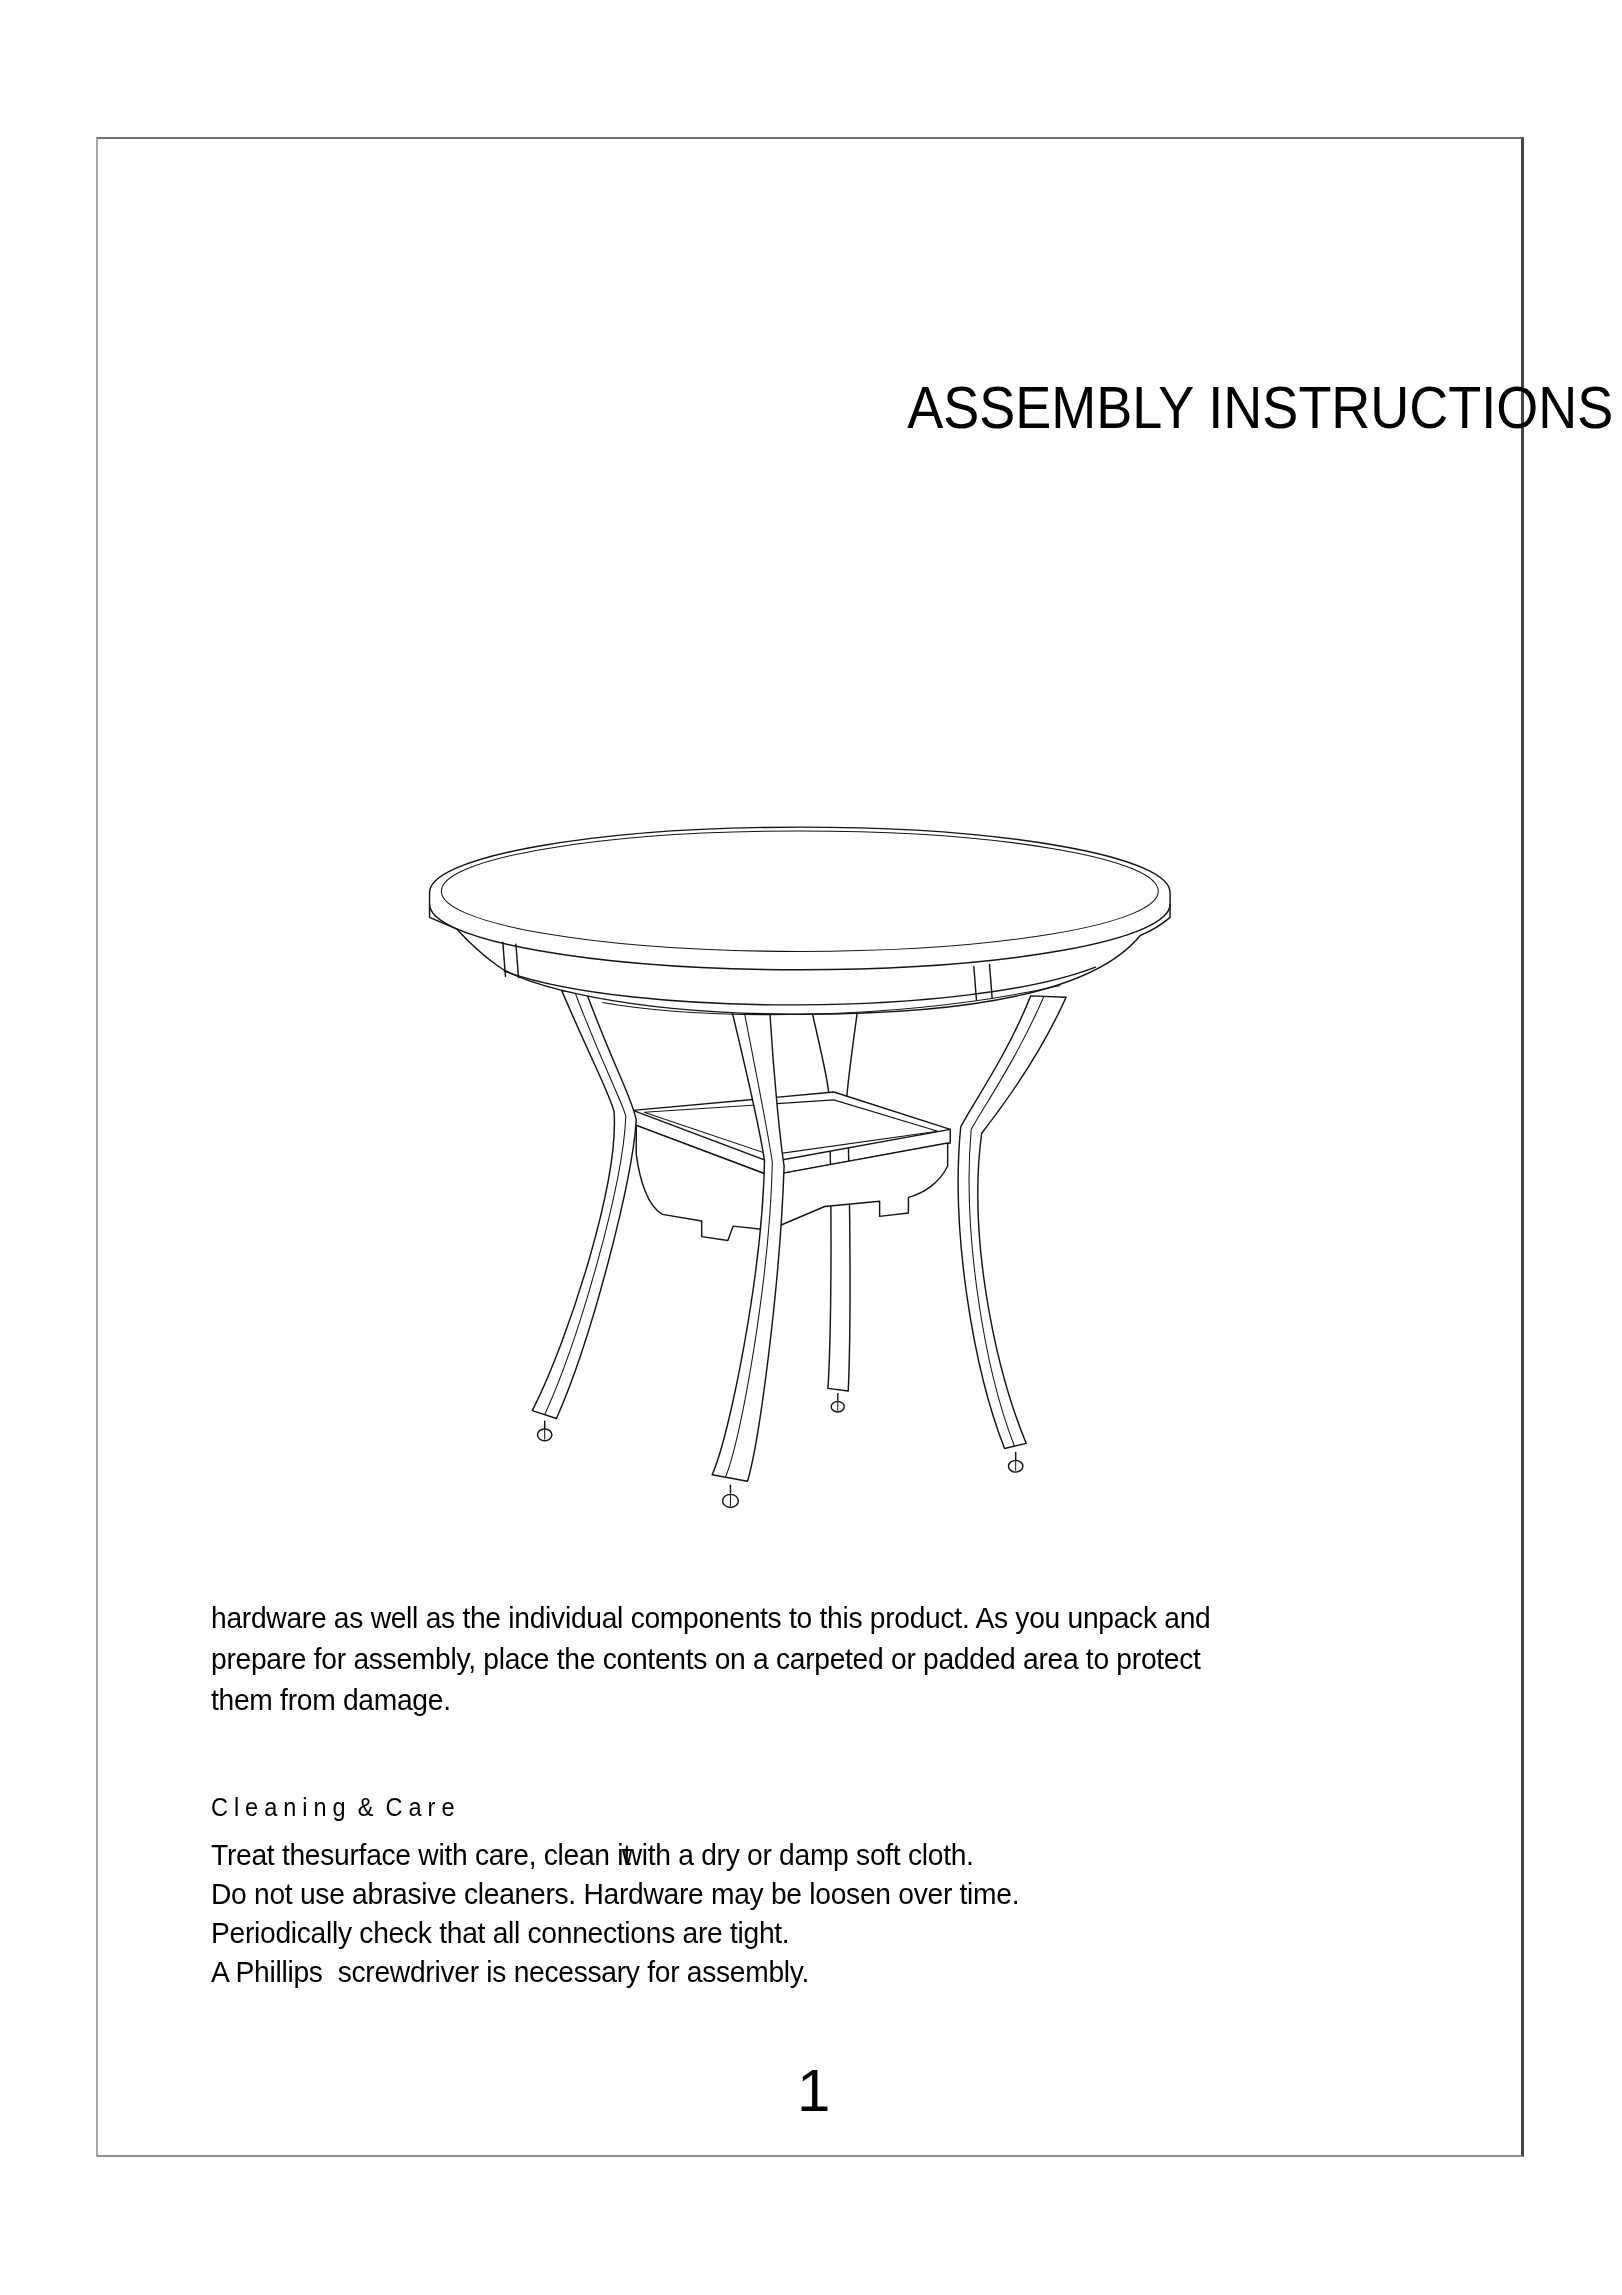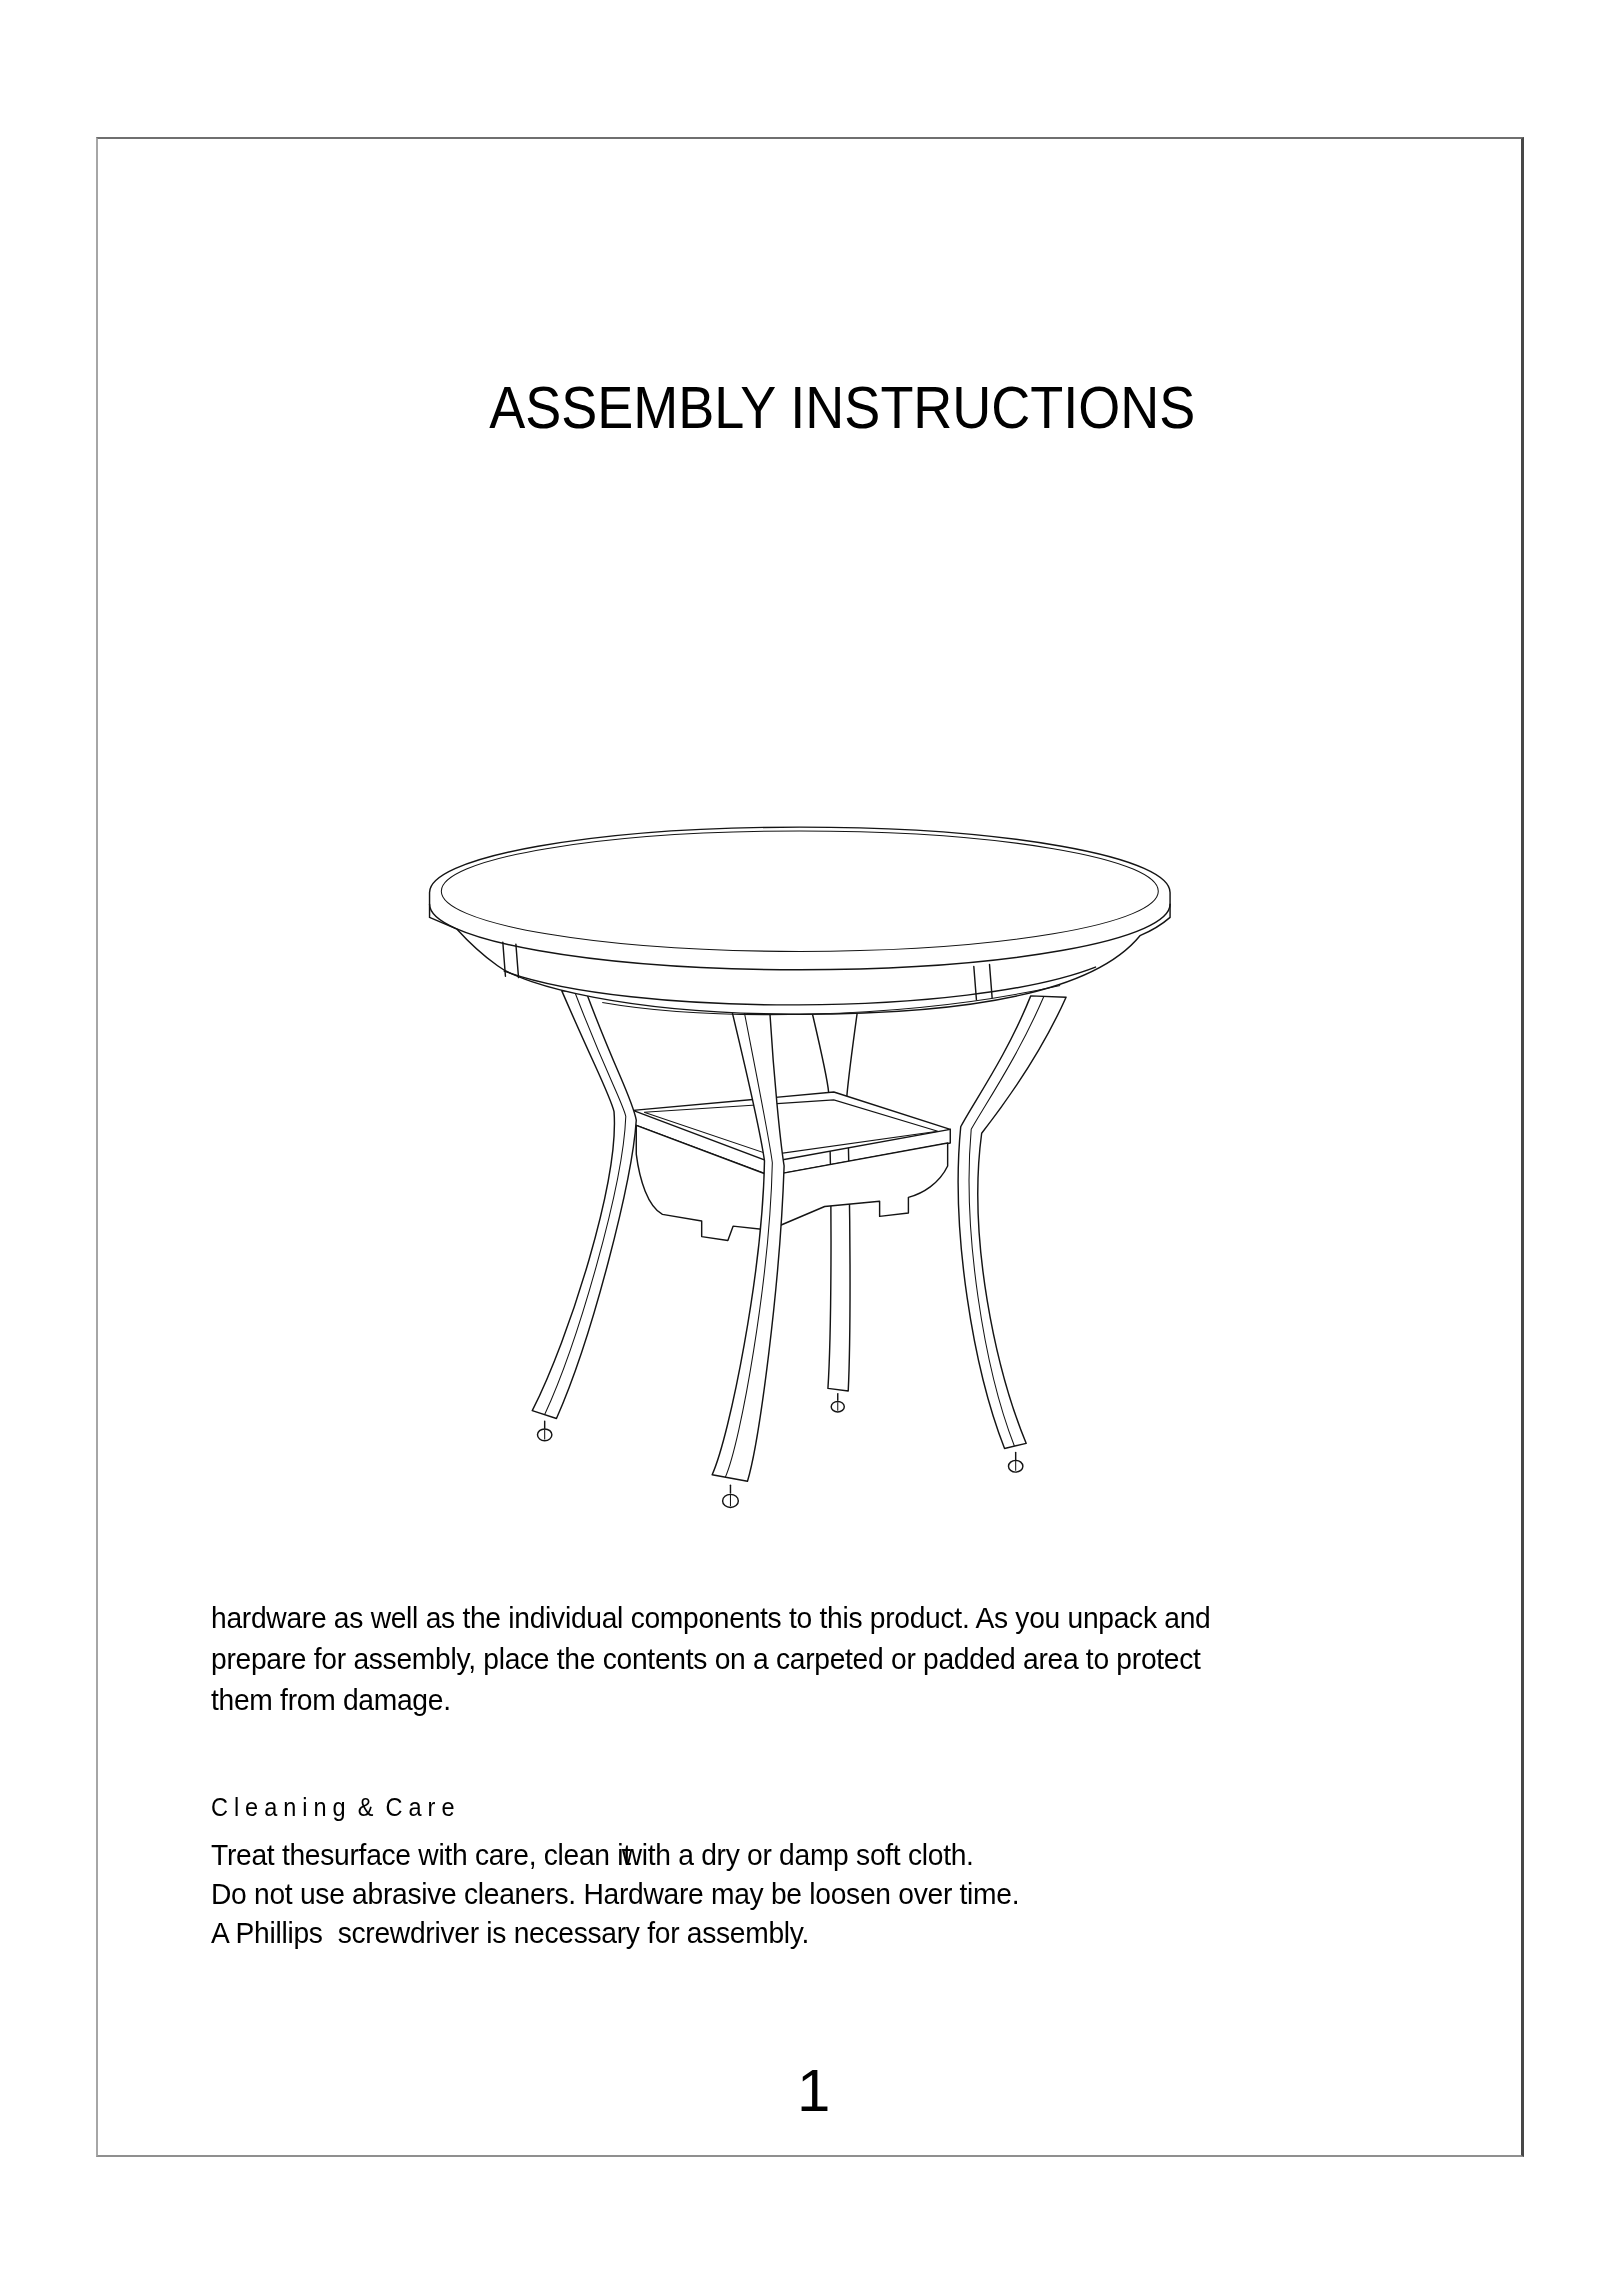--- a/index.html
+++ b/index.html
@@ -9,21 +9,21 @@
   }
   .page-border {
     position:absolute; left:96px; top:137px; width:1428px; height:2020px;
     box-sizing:border-box;
     border-top:2.6px solid #6f6f6f;
     border-right:3.3px solid #474747;
     border-bottom:2px solid #8f8f8f;
     border-left:2px solid #a6a6a6;
     background:#ffffff;
   }
-  .title-row { position:absolute; left:0; top:378px; width:1622px; text-align:center;
+  .title-row { position:absolute; left:0; top:378px; width:1622px; text-align:right;
                font-size:60px; line-height:60px; font-weight:400; }
   .title-row .cond { display:inline-block; transform:scaleX(0.90); transform-origin:50% 50%;
                      position:relative; left:31px; white-space:pre; }
   .subtitle-row { position:absolute; left:0; top:561px; width:1622px; text-align:center;
                   font-size:50px; line-height:50px; }
   .subtitle-row .cond { display:inline-block; transform:scaleX(0.90); transform-origin:50% 50%;
                         position:relative; left:6.5px; white-space:pre; }
   .illustration { position:absolute; left:406px; top:814px; width:785px; height:736px; }
   .intro-block { position:absolute; left:211px; top:1597px; font-size:30px; line-height:41px; }
   .cc-heading  { position:absolute; left:211px; top:1790px; font-size:25px; line-height:35px;
@@ -127,20 +127,21 @@
 
   <div class="cc-heading">
     <span class="narrow">C l e a n i n g  &amp;  C a r e</span>
   </div>
 
   <div class="cc-lines">
     <div>
       <span class="narrow"><span>Treat thesurface with care, clean it</span><span class="ov">with a dry or damp soft cloth.</span></span>
     </div>
     <div><span class="narrow">Do not use abrasive cleaners. Hardware may be loosen over time.</span></div>
+    <div><span class="narrow">Periodically check that all connections are tight.</span></div>
     <div><span class="narrow">A Phillips  screwdriver is necessary for assembly.</span></div>
   </div>
 
   <div class="pagenum-row">
     <span>1</span>
   </div>
 
 </div>
 
 

